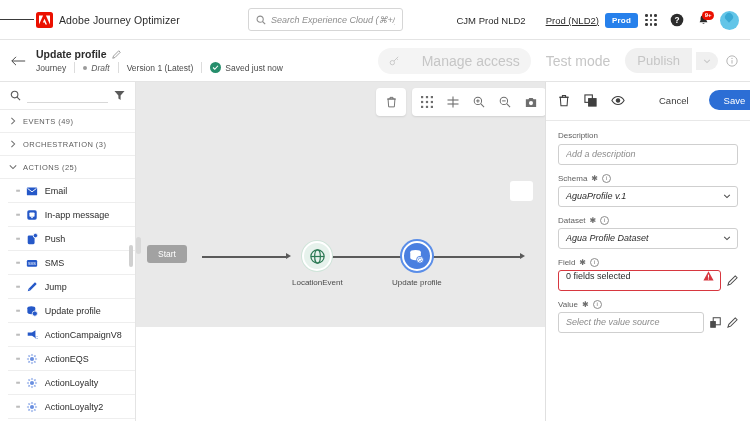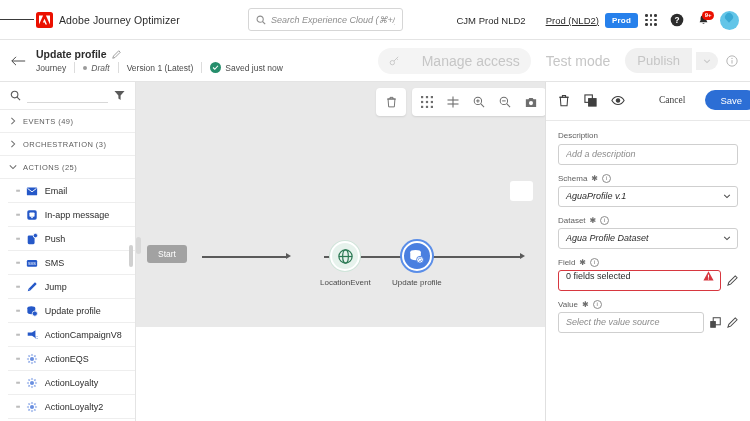--- a/index.html
+++ b/index.html
@@ -140,21 +140,21 @@
   }
   .panel-head { padding:11px 12px 0 12px; display:flex; align-items:flex-start; justify-content:space-between;}
   .panel-title { font-size:10.5px; font-weight:700; color:#1f1f1f;}
   .panel-actions {
     display:flex; align-items:center; padding:8px 12px 10px 12px; gap:14px;
     border-bottom:1px solid #e8e8e8;
   }
   .pa-icon { color:#3f3f3f; display:flex; cursor:pointer; }
   .spacer { flex:1; }
   .btn-cancel { font-size:9.5px; color:#3c3c3c; background:transparent; border:0; cursor:pointer; padding:4px 6px;
-                font-family:Liberation Serif, serif;}
+                font-family:Liberation Sans, sans-serif;}
   .btn-save { font-size:9.5px; color:#fff; background:#2c6ed5; border:0; border-radius:12px; padding:4.5px 15px; cursor:pointer;
               font-family:"Liberation Sans", sans-serif; font-weight:400;}
   .panel-body { padding:10px 12px; }
   .fld { margin-bottom:9px; }
   .fld-label { font-size:8px; color:#5e5e5e; margin-bottom:3px; display:flex; align-items:center; gap:4px;}
   .req { color:#6e6e6e; font-size:8px; }
   .i-circle { width:9px;height:9px;border:1px solid #8c8c8c;border-radius:50%;display:inline-flex;
               align-items:center;justify-content:center;font-size:6px;color:#6e6e6e;line-height:1; cursor:pointer;}
   .input {
     width:100%; height:21px; border:1px solid #cfcfcf; border-radius:3px;
@@ -516,21 +516,21 @@
     <div class="white-box"></div>
     <div class="rail"></div>
 
     <div class="edge" style="left:66px; top:174px; width:85px;"></div>
     <div class="arrow-head" style="left:150px; top:170.5px;"></div>
     <div class="edge" style="left:188px; top:174px; width:197px;"></div>
     <div class="arrow-head" style="left:384px; top:170.5px;"></div>
 
     <div class="node-start">Start</div>
 
-    <div class="node" style="left:156px; top:159px;margin-left:28px;">
+    <div class="node" style="left:156px; top:159px;">
       <div class="circle circle-event">
         <svg width="17" height="17" viewBox="0 0 18 18" fill="none" stroke="#2d7a55" stroke-width="1.3">
           <circle cx="9" cy="9" r="7"></circle>
             <ellipse cx="9" cy="9" rx="3" ry="7"></ellipse>
             <line x1="2" y1="9" x2="16" y2="9"></line>
           </svg>
       </div>
       <div class="caption">LocationEvent</div>
     </div>
 

